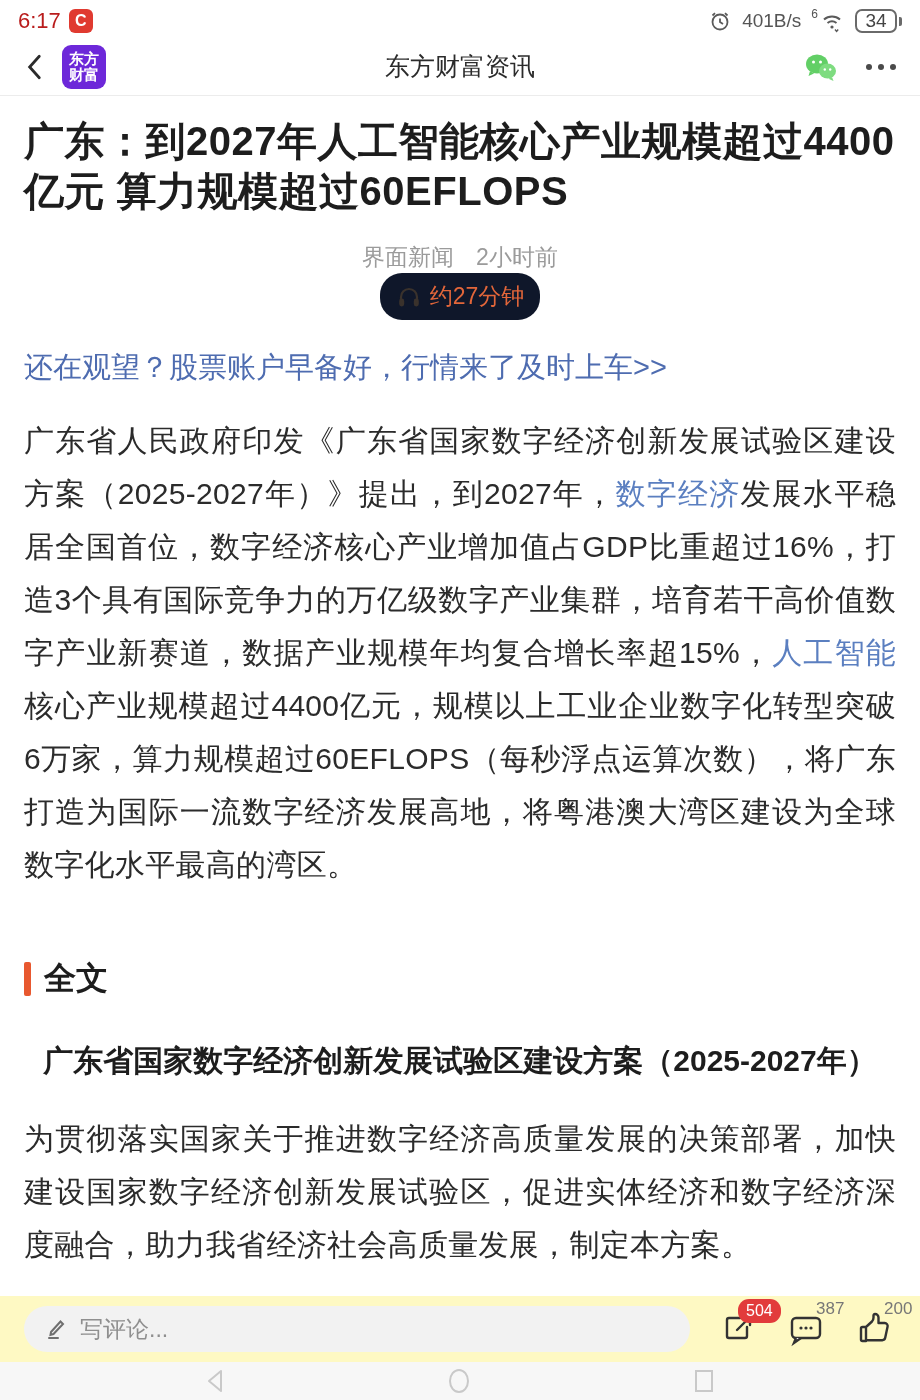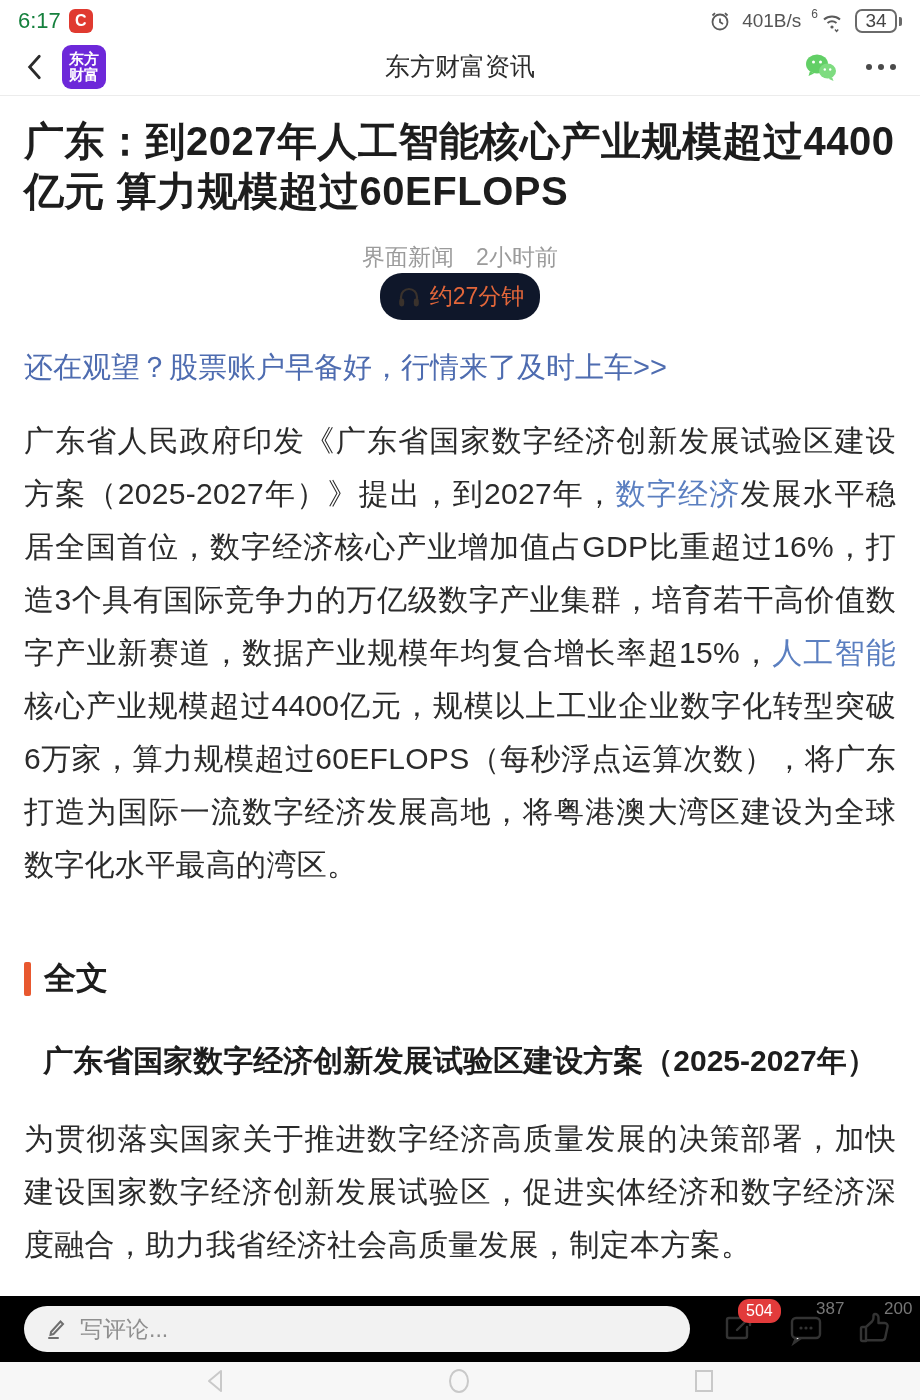--- a/index.html
+++ b/index.html
@@ -3,21 +3,21 @@
 <meta charset="utf-8">
 <style>
   * { margin:0; padding:0; box-sizing:border-box; }
   html,body { width:920px; height:1400px; }
   body { font-family:"Liberation Sans","DejaVu Sans",sans-serif; background:#ffffff; color:#222; }
   .page { position:relative; width:920px; height:1400px; overflow:hidden; background:#fff; }
 
   
   .statusbar { height:38px; display:flex; align-items:center; justify-content:space-between; padding:4px 18px 0 18px; }
   .sb-left { display:flex; align-items:center; gap:8px; }
-  .sb-time { font-size:22px; color:#15803d; font-weight:400; }
+  .sb-time { font-size:22px; color:#b91c1c; font-weight:400; }
   .sb-appicon { width:24px; height:24px; background:#e03a30; border-radius:6px; color:#fff; font-size:16px; font-weight:700; display:flex; align-items:center; justify-content:center; }
   .sb-right { display:flex; align-items:center; gap:10px; color:#555; }
   .sb-speed { font-size:19px; color:#555; }
   .wifi-wrap { display:flex; align-items:flex-start; }
   .wifi-six { font-size:12px; color:#555; margin-top:-2px; margin-right:1px; }
   .battery { display:flex; align-items:center; }
   .batt-body { min-width:42px; height:24px; border:2px solid #6a6a6a; border-radius:7px; display:flex; align-items:center; justify-content:center; font-size:19px; color:#444; padding:0 4px; background:#fff; }
   .batt-cap { width:3px; height:9px; background:#6a6a6a; border-radius:0 2px 2px 0; margin-left:2px; }
 
   
@@ -38,21 +38,21 @@
   .promo { margin-top:28px; font-size:29px; color:#4e6cb0; }
   p.body-p { margin-top:26px; font-size:30px; line-height:53px; color:#2b2b2b; text-align:justify; letter-spacing:0.3px; }
   .inline-link { color:#5b7fc0; }
   .fulltext-row { margin-top:66px; display:flex; align-items:center; gap:13px; }
   .fulltext-bar { width:7px; height:34px; background:#e8582f; border-radius:2px; }
   .fulltext-label { font-size:32px; font-weight:700; color:#1d1d1d; }
   .doc-title { margin-top:40px; text-align:center; font-size:30px; font-weight:700; color:#1d1d1d; }
   .sec-heading { margin-top:40px; font-size:30px; color:#2b2b2b; }
 
   
-  .commentbar { position:absolute; left:0; right:0; bottom:38px; height:66px; background:#000000; display:flex; align-items:center; padding:0 24px; gap:0; }
+  .commentbar { position:absolute; left:0; right:0; bottom:38px; height:66px; background:#fef9c3; display:flex; align-items:center; padding:0 24px; gap:0; }
   .comment-input { flex:0 0 666px; height:46px; background:#f2f2f2; border-radius:23px; display:flex; align-items:center; gap:12px; padding:0 20px; }
   .comment-input .ph { font-size:23px; color:#8f8f8f; }
   .cb-actions { flex:1; display:flex; align-items:center; justify-content:space-between; padding-left:26px; }
   .cb-item { position:relative; width:44px; height:44px; display:flex; align-items:center; justify-content:center; }
   .badge { position:absolute; top:-8px; left:22px; background:#e23b3b; color:#fff; font-size:16px; line-height:1; padding:4px 8px; border-radius:11px; }
   .count { position:absolute; top:-8px; left:32px; color:#777; font-size:17px; white-space:nowrap; }
 
   
   .navbar { position:absolute; left:0; right:0; bottom:0; height:38px; background:#f7f7f7; display:flex; align-items:center; justify-content:center; gap:220px; }
   .nav-ic { display:flex; align-items:center; justify-content:center; }

